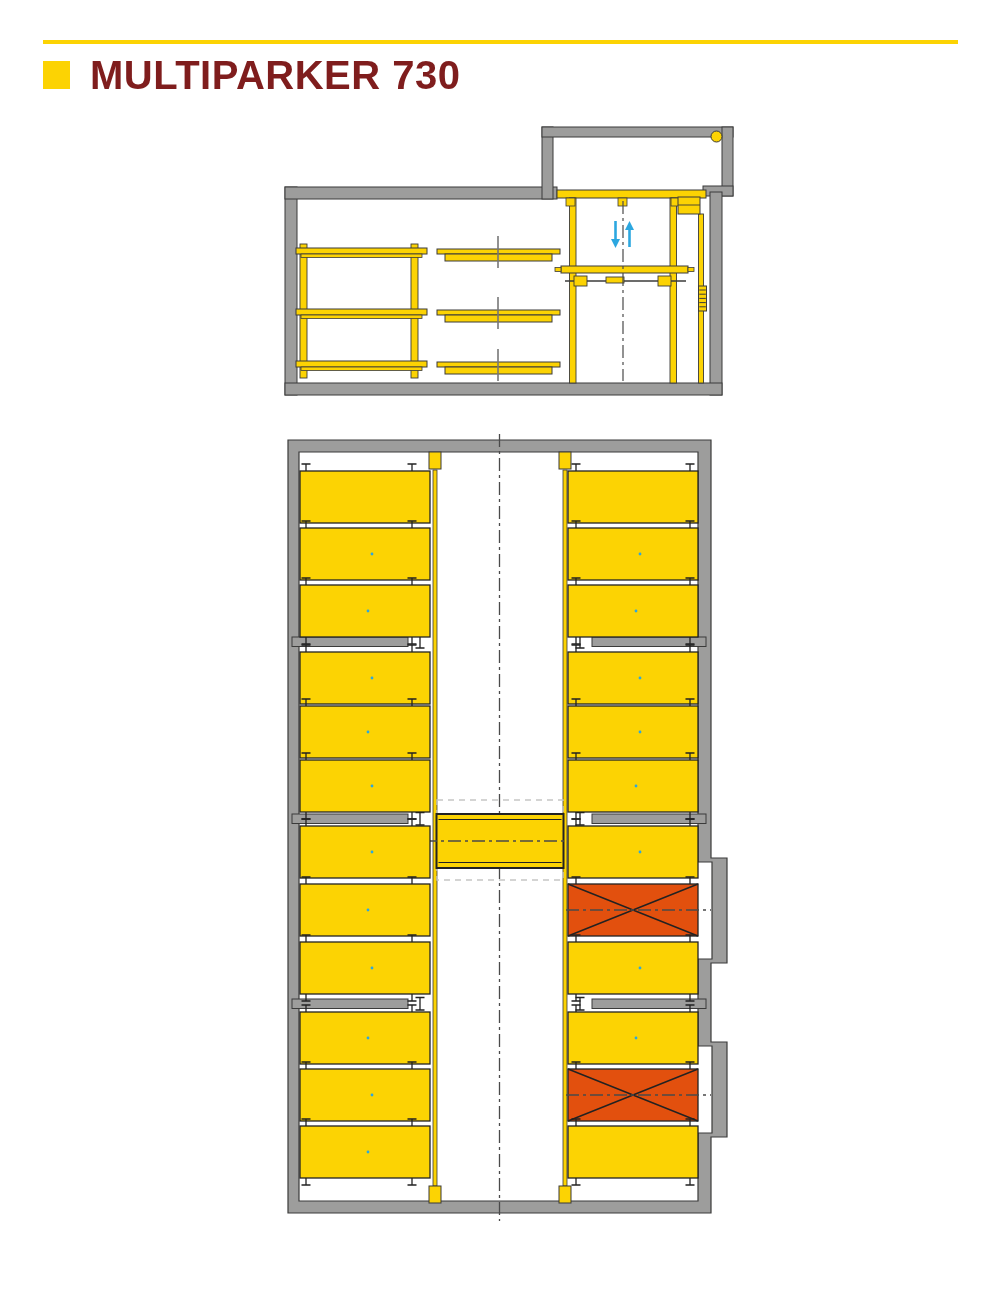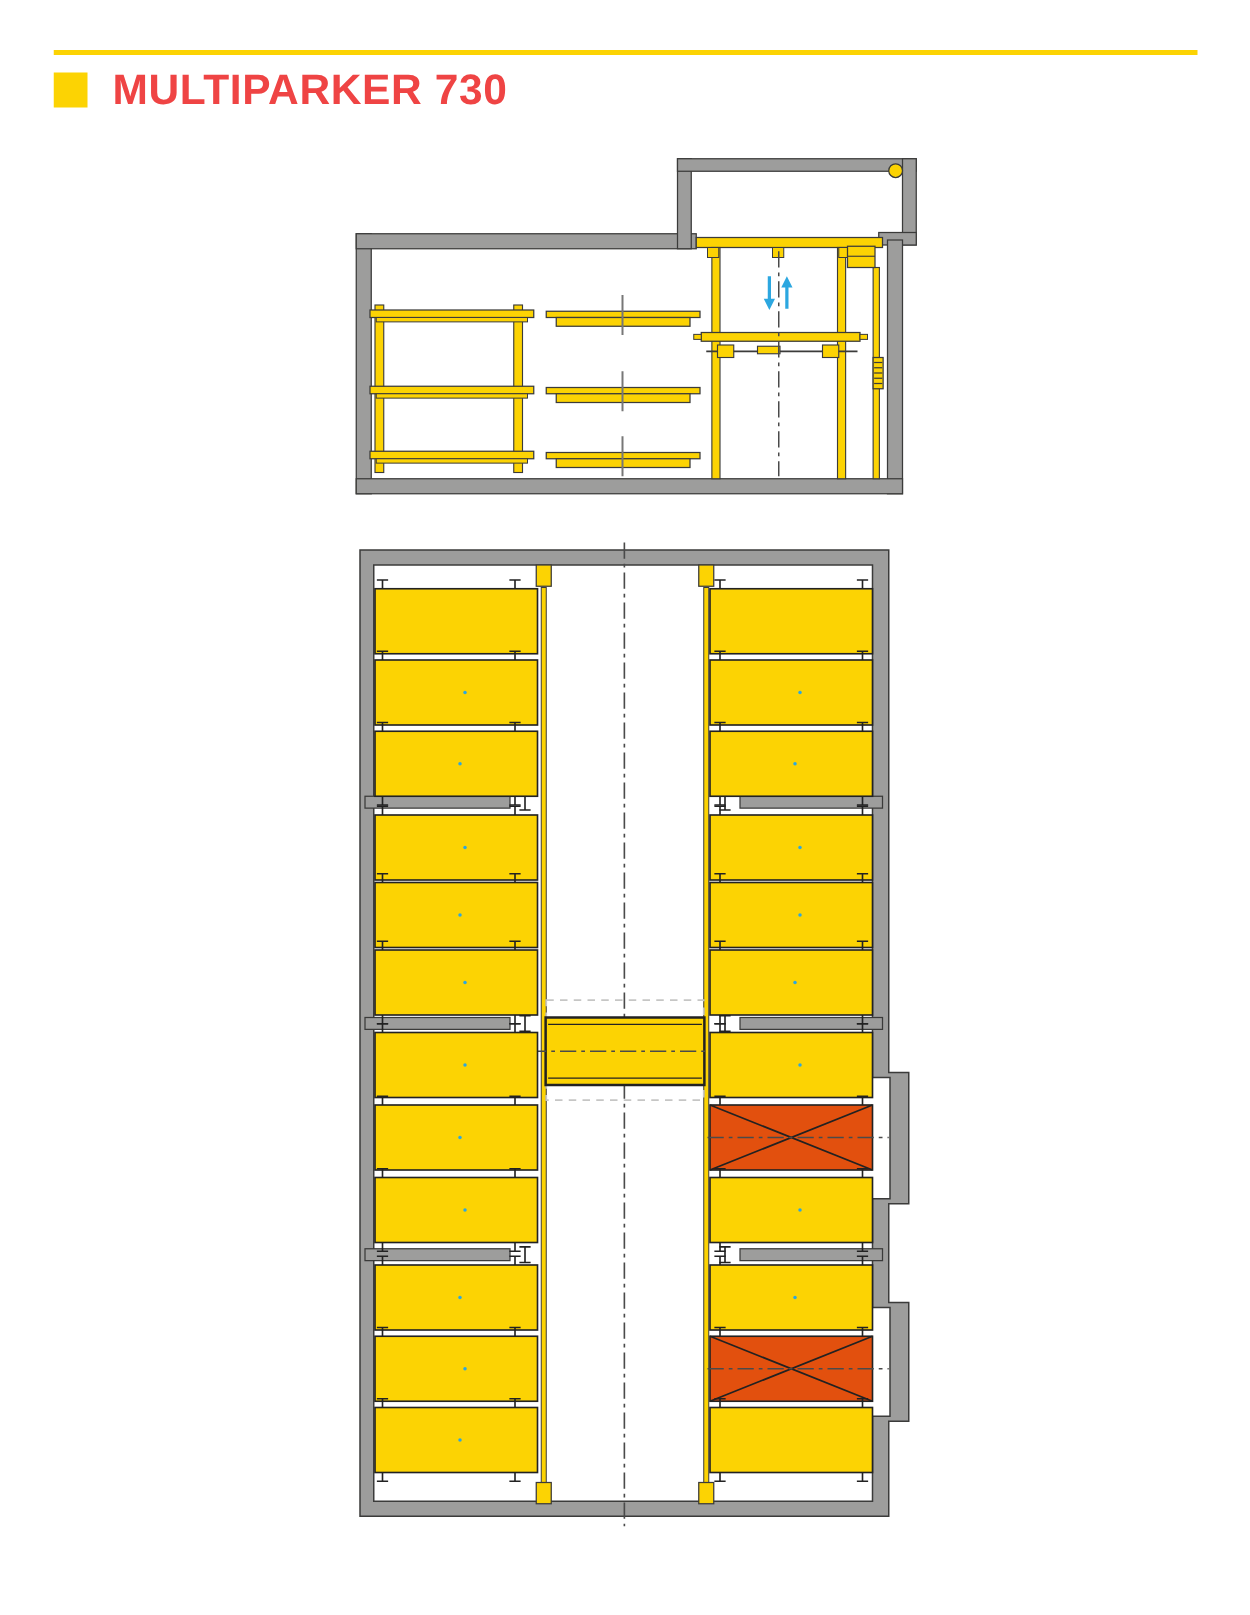--- a/index.html
+++ b/index.html
@@ -1,21 +1,21 @@
 <!DOCTYPE html>
 <html><head>
 <meta charset="utf-8">
 <style>
   html,body{margin:0;padding:0;background:#ffffff;}
   .page{position:relative;width:1000px;height:1292px;background:#fff;overflow:hidden;
         font-family:"Liberation Sans", sans-serif;}
   .header-rule{position:absolute;left:43px;top:40px;width:915px;height:4px;}
   .title-row{position:absolute;left:43px;top:55px;display:flex;align-items:center;gap:20px;}
   .title-sq{width:27px;height:28px;display:inline-block;}
-  .page-title{font-size:34px;font-weight:700;color:#ef4444;letter-spacing:0.5px;line-height:1;text-align:right;}
+  .page-title{font-size:40px;font-weight:700;color:#7f1d1d;letter-spacing:0.5px;line-height:1;text-align:right;}
   svg{position:absolute;left:0;top:0;}
   .car{stroke-linecap:round;stroke-linejoin:round;fill:none;}
 </style>
 </head>
 <body>
 
 <div class="page">
   <div class="header-rule" style="background: rgb(252, 211, 3);"></div>
   <div class="title-row">
     <span class="title-sq" style="background: rgb(252, 211, 3);"></span>

